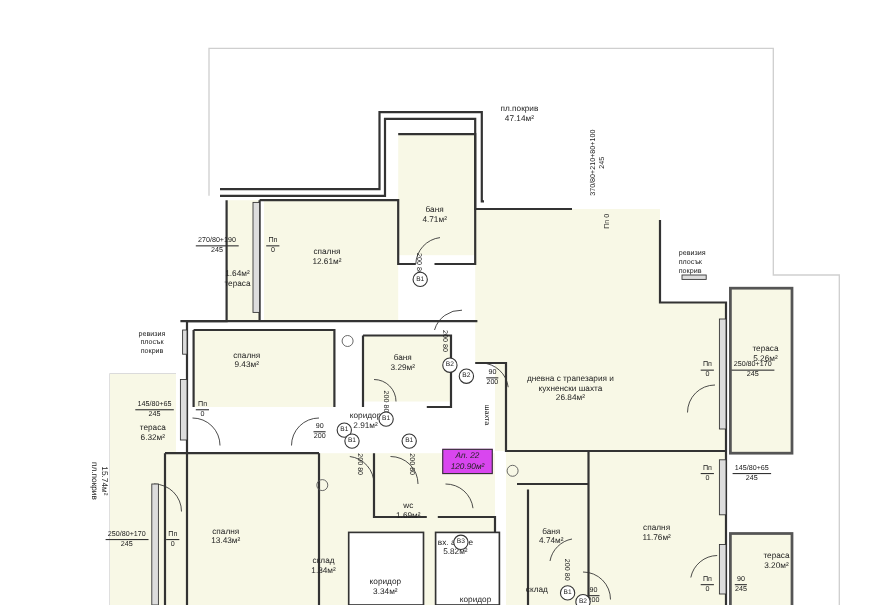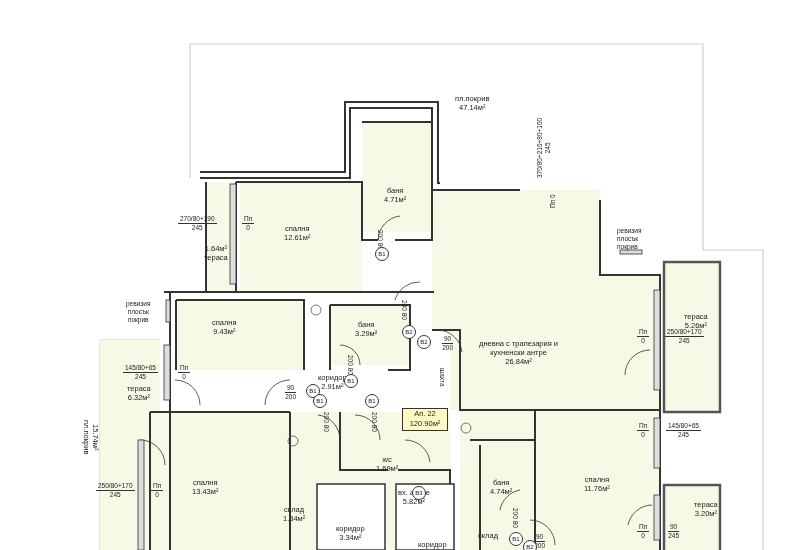--- a/index.html
+++ b/index.html
@@ -5,21 +5,21 @@
   html,body{margin:0;padding:0;background:#ffffff;}
   body{width:800px;height:550px;overflow:hidden;position:relative;font-family:"Liberation Sans",sans-serif;}
   #plan{position:absolute;left:0;top:0;width:800px;height:550px;}
   .lbl{position:absolute;font-size:7.5px;color:#222;text-align:center;line-height:9px;white-space:nowrap;font-family:"Liberation Sans",sans-serif;}
   .lbl.small{font-size:6.5px;line-height:8px;}
   .vert{transform:rotate(90deg);transform-origin:left top;}
   .vert-ccw{transform:rotate(-90deg);transform-origin:left top;}
   .tag{position:absolute;width:12px;height:12px;border:1px solid #333;border-radius:50%;font-size:6px;line-height:12px;text-align:center;background:#fff;color:#222;font-family:"Liberation Sans",sans-serif;}
   .dim{position:absolute;font-size:6.5px;line-height:8px;color:#222;text-align:center;font-family:"Liberation Sans",sans-serif;}
   .dim .top{border-bottom:1px solid #333;padding:0 2px;}
-  .aptbox{position:absolute;border:1px solid #333;background:#fef9c3;font-size:7.5px;line-height:10px;text-align:center;color:#222;}
+  .aptbox{position:absolute;border:1px solid #333;background:#d946ef;font-size:7.5px;line-height:10px;text-align:center;color:#222;font-style:italic;}
 </style>
 </head>
 <body>
 
 <svg id="plan" viewBox="0 0 800 550" xmlns="http://www.w3.org/2000/svg">
 
   <g fill="none" stroke="#cfcfcf" stroke-width="1.2">
     <polyline points="190,178 190,44 703,44 703,250 763,250 763,550"></polyline>
     <polyline points="100,550 100,340 160,340"></polyline>
   </g>
@@ -122,21 +122,21 @@
 <div class="lbl" style="left:284px;top:224px;">
     <div>спалня</div>
     <div>12.61м²</div>
   </div>
 <div class="lbl" style="left:204px;top:244px;">
     <div>1.64м²</div>
     <div>тераса</div>
   </div>
 <div class="lbl" style="left:479px;top:294px;margin-top:45px;">
     <div>дневна с трапезария и</div>
-    <div>кухненски антре</div>
+    <div>кухненски шахта</div>
     <div>26.84м²</div>
   </div>
 <div class="lbl" style="left:212px;top:318px;">
     <div>спалня</div>
     <div>9.43м²</div>
   </div>
 <div class="lbl" style="left:355px;top:320px;">
     <div>баня</div>
     <div>3.29м²</div>
   </div>
@@ -153,21 +153,21 @@
     <div>5.26м²</div>
   </div>
 <div class="lbl" style="left:192px;top:478px;">
     <div>спалня</div>
     <div>13.43м²</div>
   </div>
 <div class="lbl" style="left:283px;top:505px;">
     <div>склад</div>
     <div>1.34м²</div>
   </div>
-<div class="lbl" style="left:376px;top:455px;">
+<div class="lbl" style="left:360px;top:455px;">
     <div>wc</div>
     <div>1.69м²</div>
   </div>
 <div class="lbl" style="left:398px;top:454px;margin-top:34px;">
     <div>вх. антре</div>
     <div>5.82м²</div>
   </div>
 <div class="lbl" style="left:336px;top:524px;">
     <div>коридор</div>
     <div>3.34м²</div>

